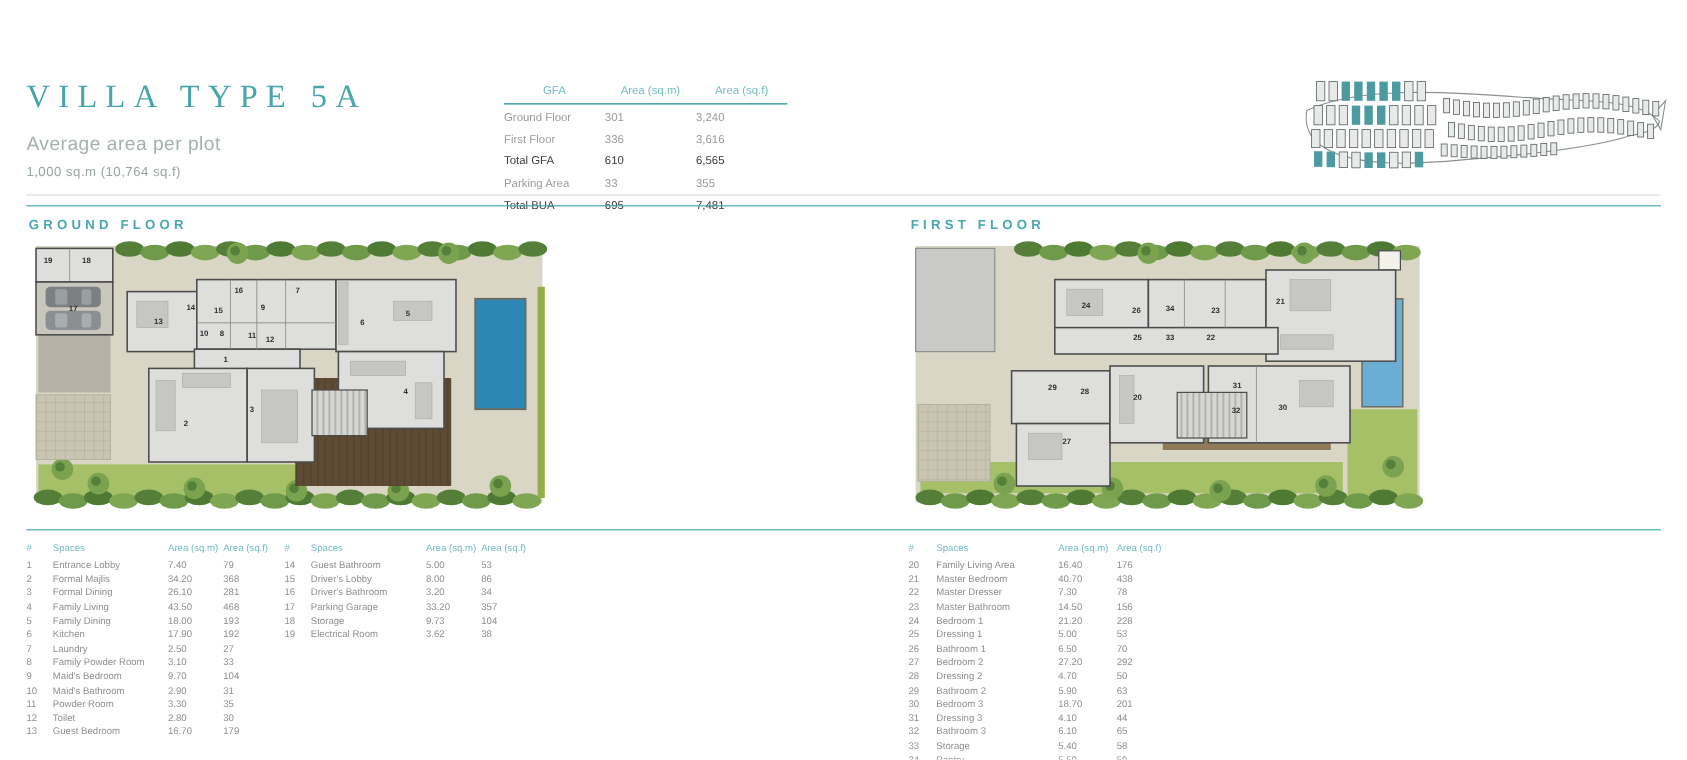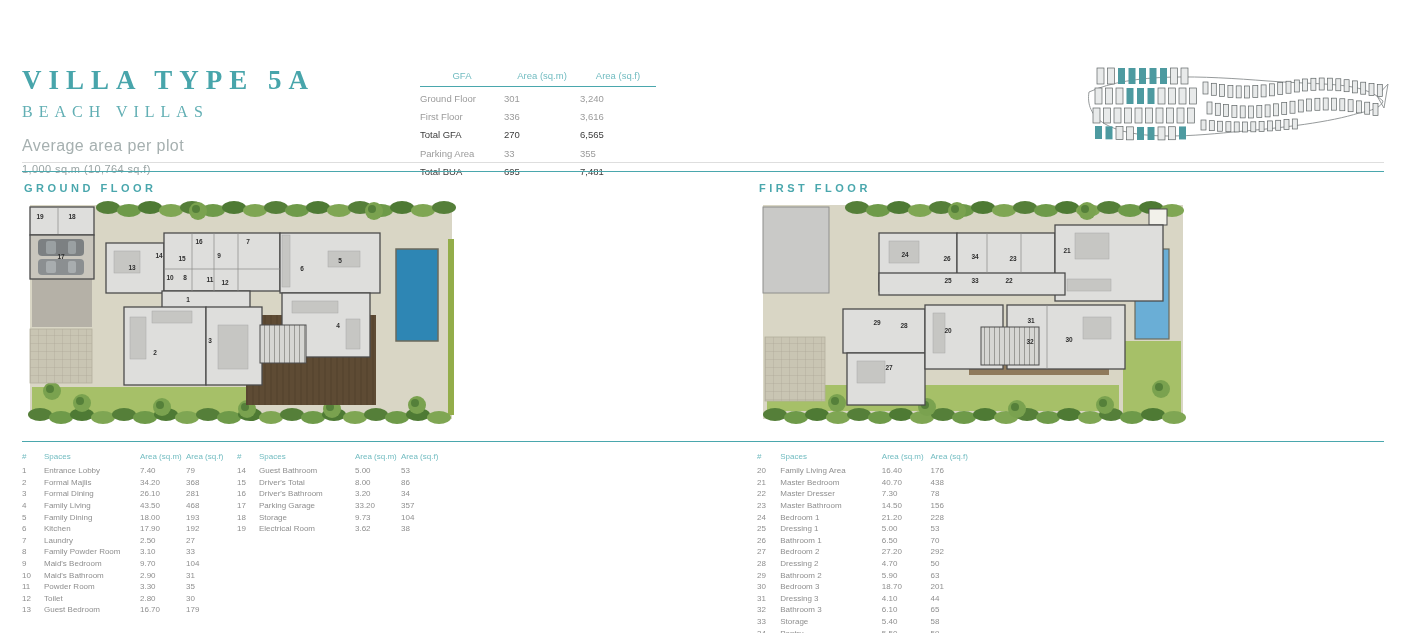--- a/index.html
+++ b/index.html
@@ -9,21 +9,21 @@
     --deck-tan:#8f7a5c; --room-fill:#dededc; --wall:#4c4c4c; --paving:#b5b1a7;
   }
   *{margin:0;padding:0;box-sizing:border-box}
   html,body{background:#fff}
   body{width:1406px;height:633px;position:relative;overflow:hidden;
        font-family:"Liberation Sans",sans-serif;color:var(--text-gray)}
   .abs{position:absolute}
 
   
   .title-block{left:22px;top:66px}
-  .villa-title{font-family:"Liberation Serif","DejaVu Serif",serif;font-weight:700;
+  .villa-title{font-family:"Liberation Serif","DejaVu Serif",serif;font-weight:400;
     font-size:27px;letter-spacing:7px;color:var(--title);line-height:1.1}
   .villa-subtitle{font-family:"Liberation Serif","DejaVu Serif",serif;font-weight:400;
     font-size:16px;letter-spacing:6px;color:var(--subtitle);margin-top:7px}
   .avg-label{font-size:16px;color:#a6b0b0;margin-top:16px;letter-spacing:.4px}
   .avg-value{font-size:11px;color:#9aa4a4;margin-top:8px;letter-spacing:.4px}
 
   
   table{border-collapse:collapse}
   .gfa{left:420px;top:70px}
   .gfa table{width:236px;font-size:9.5px;table-layout:fixed}
@@ -60,21 +60,20 @@
   .room-num{font-family:"Liberation Sans",sans-serif;font-size:6.5px;fill:#2e2e2e;
     text-anchor:middle;font-weight:700}
   .plot{fill:var(--plot)}
   .mp-outline{fill:none;stroke:#8a8f90;stroke-width:.9}
 </style>
 </head>
 <body>
 
 <div class="abs title-block">
   <div class="villa-title">VILLA TYPE 5A</div>
-  <div class="villa-subtitle">BEACH VILLAS</div>
   <div class="avg-label">Average area per plot</div>
   <div class="avg-value">1,000 sq.m (10,764 sq.f)</div>
 </div>
 
 <div class="abs gfa">
   <table>
       <thead>
         <tr>
           <th>GFA</th>
           <th>Area (sq.m)</th>
@@ -87,21 +86,21 @@
           <td>301</td>
           <td>3,240</td>
         </tr>
         <tr>
           <td>First Floor</td>
           <td>336</td>
           <td>3,616</td>
         </tr>
         <tr class="bold">
           <td>Total GFA</td>
-          <td>270</td>
+          <td>610</td>
           <td>6,565</td>
         </tr>
         <tr>
           <td>Parking Area</td>
           <td>33</td>
           <td>355</td>
         </tr>
         <tr class="bold">
           <td>Total BUA</td>
           <td>695</td>
@@ -578,21 +577,21 @@
       </thead>
       <tbody>
         <tr>
           <td>14</td>
           <td>Guest Bathroom</td>
           <td>5.00</td>
           <td>53</td>
         </tr>
         <tr>
           <td>15</td>
-          <td>Driver's Total</td>
+          <td>Driver's Lobby</td>
           <td>8.00</td>
           <td>86</td>
         </tr>
         <tr>
           <td>16</td>
           <td>Driver's Bathroom</td>
           <td>3.20</td>
           <td>34</td>
         </tr>
         <tr>

